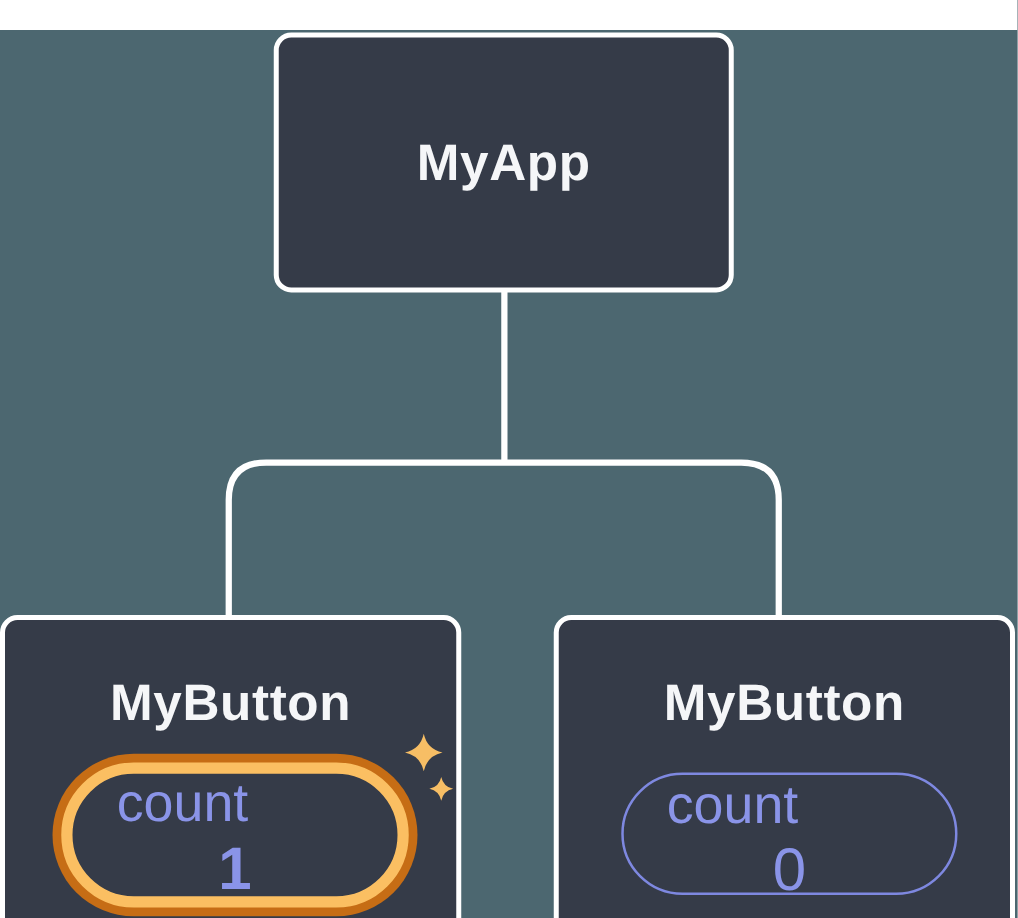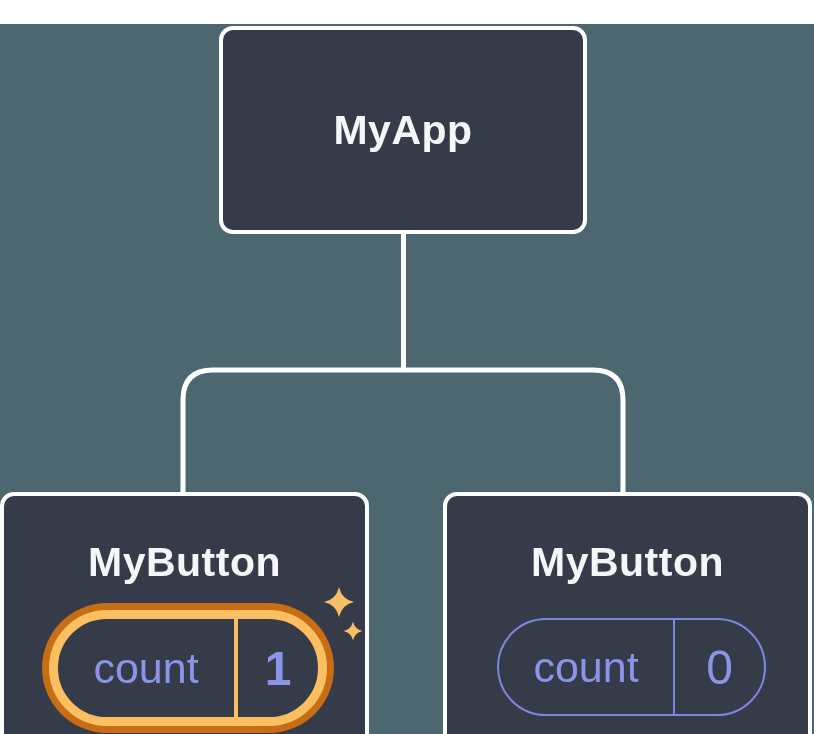--- a/index.html
+++ b/index.html
@@ -49,20 +49,21 @@
     text-align: center;
     line-height: 48px;
   }
   .pill {
     position: absolute;
     box-sizing: border-box;
     display: flex;
     align-items: stretch;
     border-radius: 999px;
     background: #353B48;
+    flex-direction: column;
   }
   .pill-highlight {
     left: 45px; top: 114px;
     width: 278px; height: 116px;
     border: 9px solid #FBBF62;
     box-shadow: 0 0 0 7px #C66D15;
   }
   .pill-plain {
     left: 50px; top: 122px;
     width: 269px; height: 98px;

